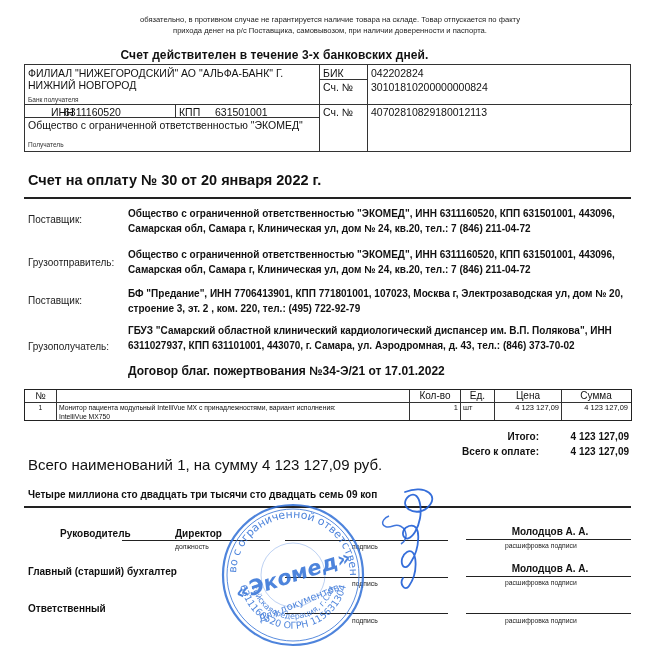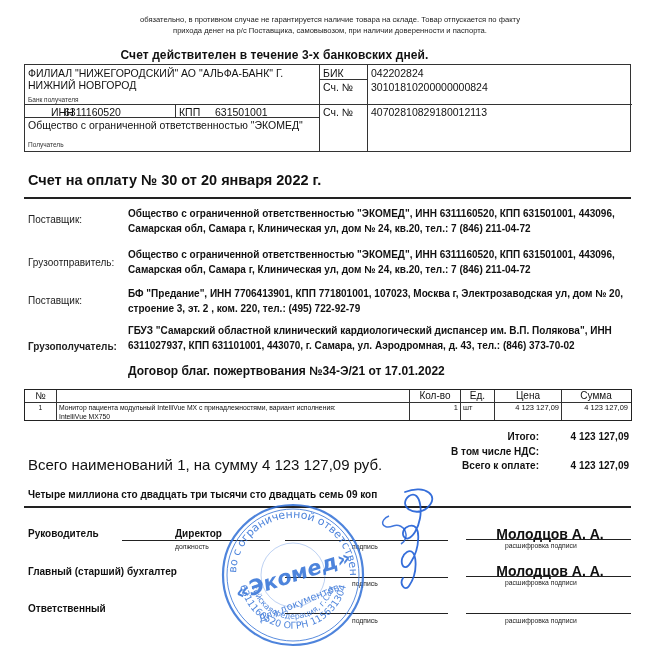--- a/index.html
+++ b/index.html
@@ -40,21 +40,21 @@
   .totals .val { width: 90px; text-align: right; }
 
   .count-line { position: absolute; left: 28px; top: 456px; font-size: 15px; }
   .words-line { position: absolute; left: 28px; top: 489px; font-size: 10px; font-weight: bold; }
   .words-rule { position: absolute; left: 24px; top: 506px; width: 607px; height: 2px; background: #222; }
 
   .sig-role { position: absolute; left: 28px; font-size: 10px; font-weight: bold; }
   .sig-line { position: absolute; height: 1.3px; background: #222; }
   .sig-caption { position: absolute; font-size: 6.8px; color: #222; }
   .sig-post { position: absolute; left: 175px; top: 528px; font-size: 10px; font-weight: bold; }
-  .sig-name { position: absolute; font-size: 14px; font-weight: bold; text-align: center; width: 140px; }
+  .sig-name { position: absolute; font-size: 10px; font-weight: bold; text-align: center; width: 140px; }
 
   .stamp { position: absolute; left: 218px; top: 500px; width: 150px; height: 150px; pointer-events: none; }
   .signature { position: absolute; left: 375px; top: 486px; width: 70px; height: 110px; pointer-events: none; }
 </style>
 </head>
 <body>
 
 <div class="notice">
   <div>обязательно, в противном случае не гарантируется наличие товара на складе. Товар отпускается по факту</div>
   <div>прихода денег на р/с Поставщика, самовывозом, при наличии доверенности и паспорта.</div>
@@ -102,21 +102,21 @@
   <div>Общество с ограниченной ответственностью "ЭКОМЕД", ИНН 6311160520, КПП 631501001, 443096,</div>
   <div>Самарская обл, Самара г, Клиническая ул, дом № 24, кв.20, тел.: 7 (846) 211-04-72</div>
 </div>
 
 <div class="party-label" style="top:295px;">Поставщик:</div>
 <div class="party-value" style="top:287px;">
   <div>БФ "Предание", ИНН 7706413901, КПП 771801001, 107023, Москва г, Электрозаводская ул, дом № 20,</div>
   <div>строение 3, эт. 2 , ком. 220, тел.: (495) 722-92-79</div>
 </div>
 
-<div class="party-label" style="top:341px;font-weight:bold;">Грузополучатель:</div>
+<div class="party-label" style="top:341px;">Грузополучатель:</div>
 <div class="party-value" style="top:324px;">
   <div>ГБУЗ "Самарский областной клинический кардиологический диспансер им. В.П. Полякова", ИНН</div>
   <div>6311027937, КПП 631101001, 443070, г. Самара, ул. Аэродромная, д. 43, тел.: (846) 373-70-02</div>
 </div>
 
 <div class="contract">Договор благ. пожертвования №34-Э/21 от 17.01.2022</div>
 
 <div class="items">
   <div class="h" style="left:0;width:31px;">№</div>
   <div class="vl" style="left:31px;"></div>
@@ -140,34 +140,30 @@
   <div class="c" style="left:470px;width:64px;text-align:right;font-size:7.5px;">4 123 127,09</div>
   <div class="c" style="left:537px;width:66px;text-align:right;font-size:7.5px;">4 123 127,09</div>
 </div>
 
 <div class="totals">
   <div class="row">
     <span class="lbl">Итого:</span>
     <span class="val">4 123 127,09</span>
   </div>
   <div class="row">
-    <span class="lbl">В том числе НДС:</span>
-    <span class="val"></span>
-  </div>
-  <div class="row">
     <span class="lbl">Всего к оплате:</span>
     <span class="val">4 123 127,09</span>
   </div>
 </div>
 
 <div class="count-line">Всего наименований 1, на сумму 4 123 127,09 руб.</div>
 <div class="words-line">Четыре миллиона сто двадцать три тысячи сто двадцать семь  09 коп</div>
 <div class="words-rule"></div>
 
-<div class="sig-role" style="top:528px;">Руководитель</div>
+<div class="sig-role" style="top:528px;margin-left:32px;">Руководитель</div>
 <div class="sig-post">Директор</div>
 <div class="sig-line" style="left:122px;top:540px;width:148px;"></div>
 <div class="sig-caption" style="left:175px;top:543px;">должность</div>
 <div class="sig-line" style="left:285px;top:540px;width:163px;"></div>
 <div class="sig-caption" style="left:352px;top:543px;">подпись</div>
 <div class="sig-name" style="left:480px;top:526px;">Молодцов А. А.</div>
 <div class="sig-line" style="left:466px;top:539px;width:165px;"></div>
 <div class="sig-caption" style="left:505px;top:542px;">расшифровка подписи</div>
 
 <div class="sig-role" style="top:566px;">Главный (старший) бухгалтер</div>

